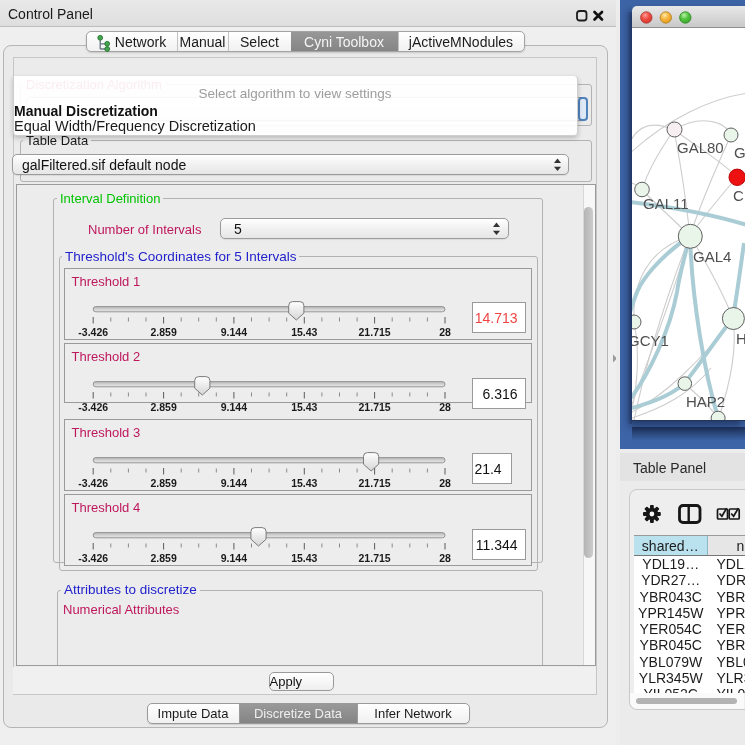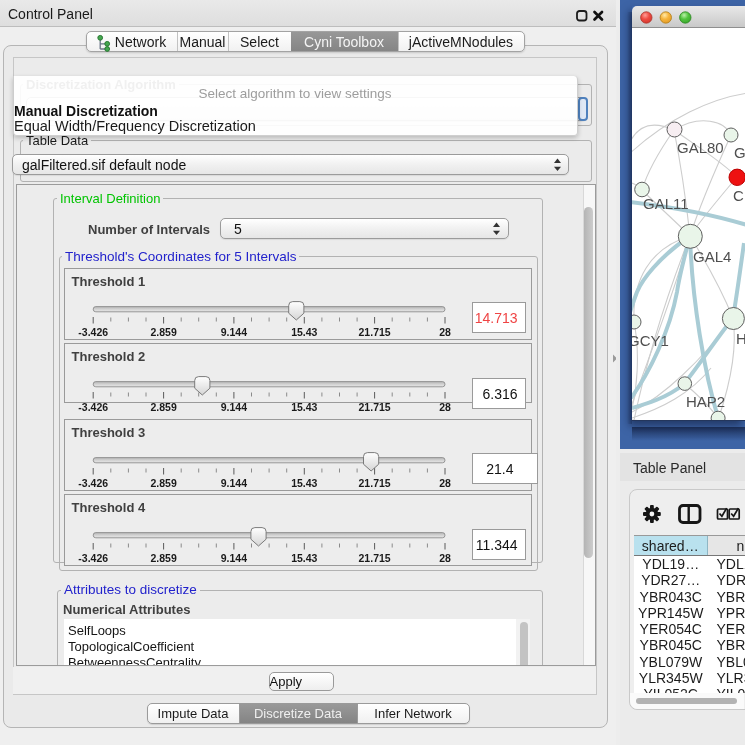--- a/index.html
+++ b/index.html
@@ -1,17 +1,17 @@
 <!DOCTYPE html>
 <html><head><meta charset="utf-8"><style>
 *{margin:0;padding:0;box-sizing:border-box;}
 html,body{width:745px;height:745px;overflow:hidden;}
 body{font-family:"Liberation Sans",sans-serif;background:#efefef;position:relative;}
 .abs{position:absolute;}
-.b13{font-size:13px;font-weight:bold;color:#404040;}
+.b13{font-size:13px;font-weight:normal;color:#be185d;}
 .r13{font-size:13px;color:#1a1a1a;}
 .grp{border:1px solid #b2b2b2;border-radius:3px;}
 .gl{position:absolute;font-size:13px;padding:0 3px;background:#ececec;white-space:nowrap;}
 .combo{position:absolute;border:1px solid #9b9b9b;border-radius:5px;background:linear-gradient(#ffffff,#f2f2f2 45%,#e6e6e6);box-shadow:0 1px 1px rgba(0,0,0,0.08);}
 </style></head><body>
 
 <div class="abs" style="left:0;top:0;width:615.5px;height:26.5px;background:linear-gradient(#e9e9e9,#dedede);border-bottom:1px solid #bdbdbd;"></div>
 <div class="abs" style="left:8px;top:5.5px;color:#1a1a1a;font-size:14px;">Control Panel</div>
 <svg class="abs" style="left:576px;top:9.5px" width="30" height="12">
 <rect x="1" y="1" width="9.5" height="9.5" rx="2.5" fill="none" stroke="#1c1c1c" stroke-width="1.8"></rect>
@@ -180,21 +180,21 @@
         <line x1="362.4" y1="48.5" x2="362.4" y2="52.5" stroke="#8a8a8a" stroke-width="1"></line>
         <line x1="380.0" y1="48" x2="380.0" y2="54.5" stroke="#5a5a5a" stroke-width="1"></line>
 <text x="28.2" y="66.5" text-anchor="middle" font-size="10.5" font-weight="bold" fill="#1a1a1a">-3.426</text>
         <text x="98.6" y="66.5" text-anchor="middle" font-size="10.5" font-weight="bold" fill="#1a1a1a">2.859</text>
         <text x="168.9" y="66.5" text-anchor="middle" font-size="10.5" font-weight="bold" fill="#1a1a1a">9.144</text>
         <text x="239.3" y="66.5" text-anchor="middle" font-size="10.5" font-weight="bold" fill="#1a1a1a">15.43</text>
         <text x="309.6" y="66.5" text-anchor="middle" font-size="10.5" font-weight="bold" fill="#1a1a1a">21.715</text>
         <text x="380.0" y="66.5" text-anchor="middle" font-size="10.5" font-weight="bold" fill="#1a1a1a">28</text>
 <path d="M298.5,44.2 L298.5,36.5 Q298.5,32.6 302.5,32.6 L309.7,32.6 Q313.7,32.6 313.7,36.5 L313.7,44.2 L306.1,51 Z" fill="url(#thg)" stroke="#7a7a7a" stroke-width="1"></path>
 </svg>
-<div class="abs" style="left:407px;top:33.5px;width:66px;height:31px;background:#fff;border:1px solid #9a9a9a;font-size:14px;line-height:31px;text-align:right;padding-right:23px;color:#111;">21.4</div>
+<div class="abs" style="left:407px;top:33.5px;width:40px;height:31px;background:#fff;border:1px solid #9a9a9a;font-size:14px;line-height:31px;text-align:center;padding-right:7px;color:#111;">21.4</div>
 </div><div class="abs" style="left:46.5px;top:309.0px;width:468px;height:72px;background:#ededed;border:1px solid #9a9a9a;">
 <div class="abs b13" style="left:7px;top:5px;">Threshold 4</div>
 <svg class="abs" style="left:0;top:0" width="468" height="72">
 <rect x="28.2" y="37.6" width="351.8" height="5.2" rx="2.6" fill="url(#trk)" stroke="#8c8c8c" stroke-width="0.9"></rect>
 <line x1="28.2" y1="48" x2="28.2" y2="54.5" stroke="#5a5a5a" stroke-width="1"></line>
         <line x1="45.8" y1="48.5" x2="45.8" y2="52.5" stroke="#8a8a8a" stroke-width="1"></line>
         <line x1="63.4" y1="48.5" x2="63.4" y2="52.5" stroke="#8a8a8a" stroke-width="1"></line>
         <line x1="81.0" y1="48.5" x2="81.0" y2="52.5" stroke="#8a8a8a" stroke-width="1"></line>
         <line x1="98.6" y1="48" x2="98.6" y2="54.5" stroke="#5a5a5a" stroke-width="1"></line>
         <line x1="116.2" y1="48.5" x2="116.2" y2="52.5" stroke="#8a8a8a" stroke-width="1"></line>
@@ -221,25 +221,20 @@
         <text x="380.0" y="66.5" text-anchor="middle" font-size="10.5" font-weight="bold" fill="#1a1a1a">28</text>
 <path d="M185.9,44.2 L185.9,36.5 Q185.9,32.6 189.9,32.6 L197.1,32.6 Q201.1,32.6 201.1,36.5 L201.1,44.2 L193.5,51 Z" fill="url(#thg)" stroke="#7a7a7a" stroke-width="1"></path>
 </svg>
 <div class="abs" style="left:407px;top:33.5px;width:54px;height:31px;background:#fff;border:1px solid #9a9a9a;font-size:14px;line-height:31px;text-align:right;padding-right:7px;color:#111;">11.344</div>
 </div>
 
   
   <div class="abs grp" style="left:40px;top:404.5px;width:486px;height:90px;"></div>
   <div class="gl" style="left:44px;top:397px;color:#2222cc;font-size:13.5px;">Attributes to discretize</div>
   <div class="abs b13" style="left:46px;top:416.5px;">Numerical Attributes</div>
-  <div class="abs" style="left:47px;top:434px;width:466px;height:48px;background:#fff;font-size:13px;color:#151515;">
-    <div style="padding:4px 0 0 4px;line-height:15.8px;">SelfLoops<br>TopologicalCoefficient<br>BetweennessCentrality</div>
-    <div class="abs" style="left:452px;top:0;width:14px;height:48px;background:#f2f2f2;"></div>
-    <div class="abs" style="left:456px;top:3px;width:8px;height:60px;border-radius:4px;background:#c3c3c3;"></div>
-  </div>
 </div>
 
 <div class="abs" style="left:13px;top:666.5px;width:583px;height:28px;background:#f0f0f0;border-bottom:1px solid #c6c6c6;"></div>
 <div class="abs" style="left:268.5px;top:672px;width:65px;height:18.5px;border:1px solid #9a9a9a;border-radius:5px;background:linear-gradient(#ffffff,#eeeeee);font-size:13px;color:#111;line-height:17px;">Apply</div>
 
 <div class="abs" style="left:146.5px;top:703px;width:323px;height:20.5px;border:1px solid #9a9a9a;border-radius:5px;background:linear-gradient(#ffffff,#f0f0f0);box-shadow:0 1px 1px rgba(0,0,0,0.12);display:flex;font-size:13px;color:#1a1a1a;">
 <div style="flex:0 0 92px;display:flex;align-items:center;justify-content:center;border-right:1px solid #9a9a9a;">Impute Data</div>
 <div style="flex:0 0 118px;display:flex;align-items:center;justify-content:center;background:linear-gradient(#999999,#848484);color:#efefef;border-right:1px solid #9a9a9a;">Discretize Data</div>
 <div style="flex:1;display:flex;align-items:center;justify-content:center;">Infer Network</div>
 </div>

